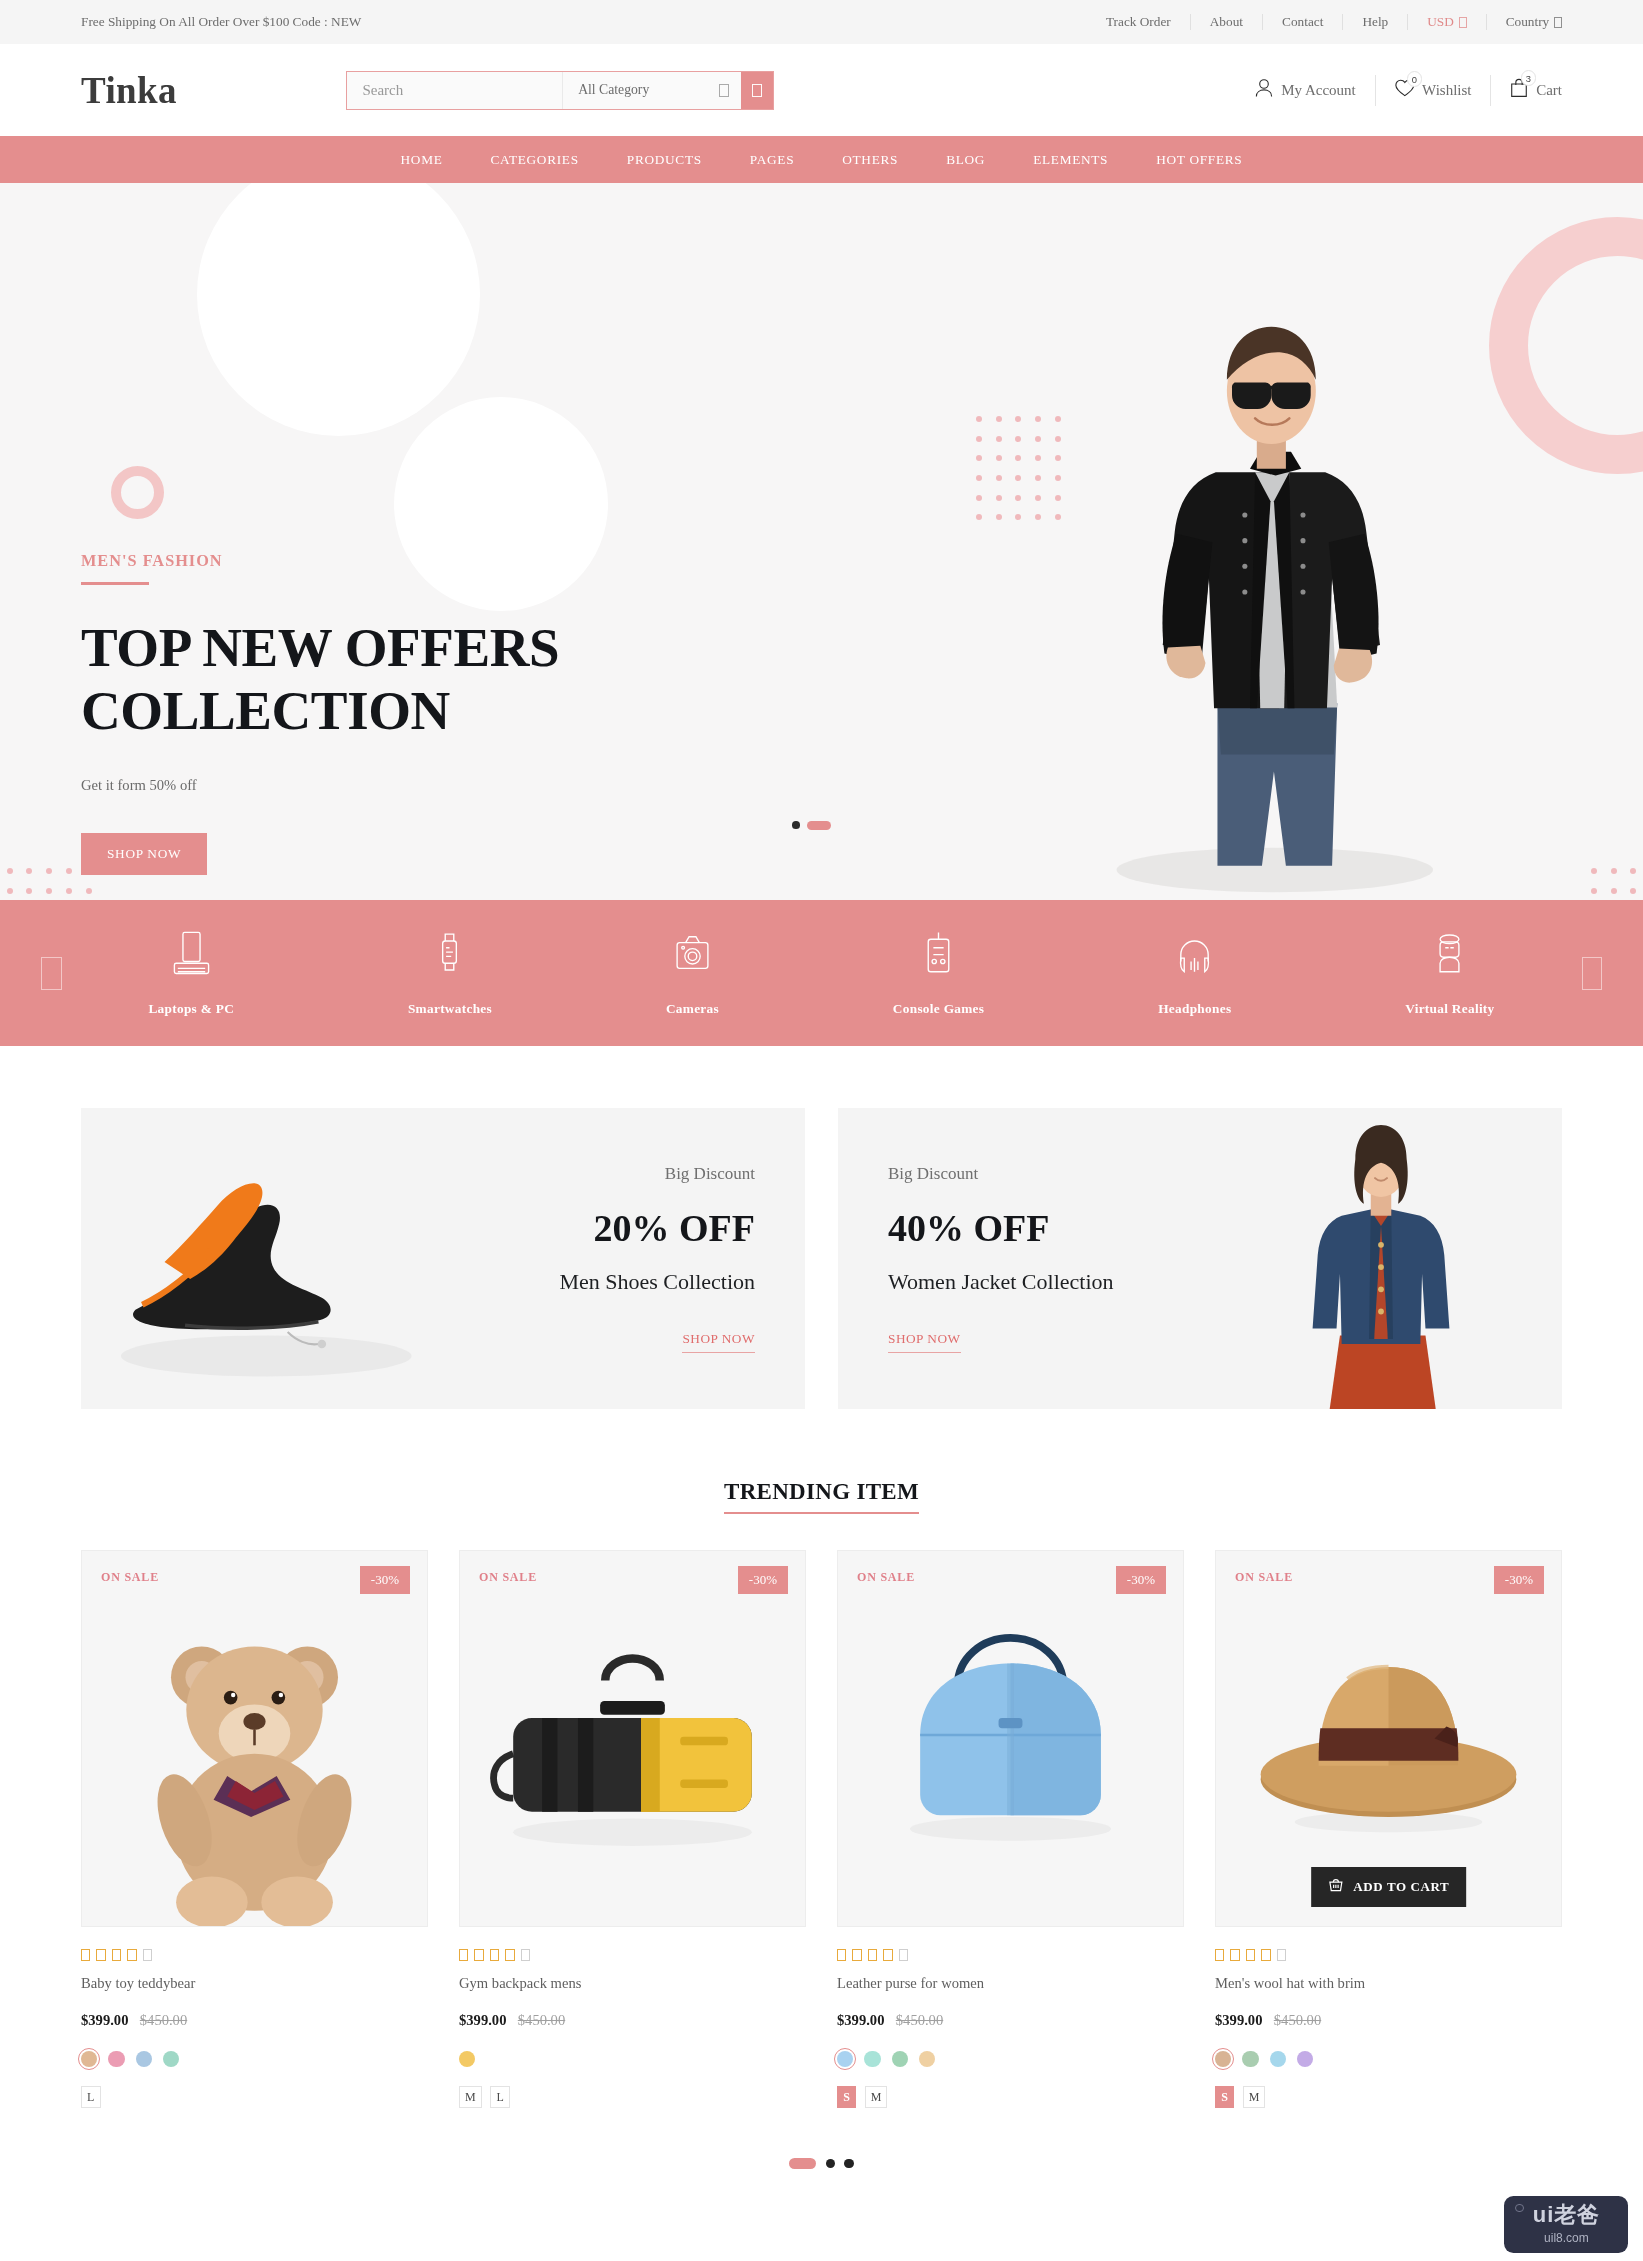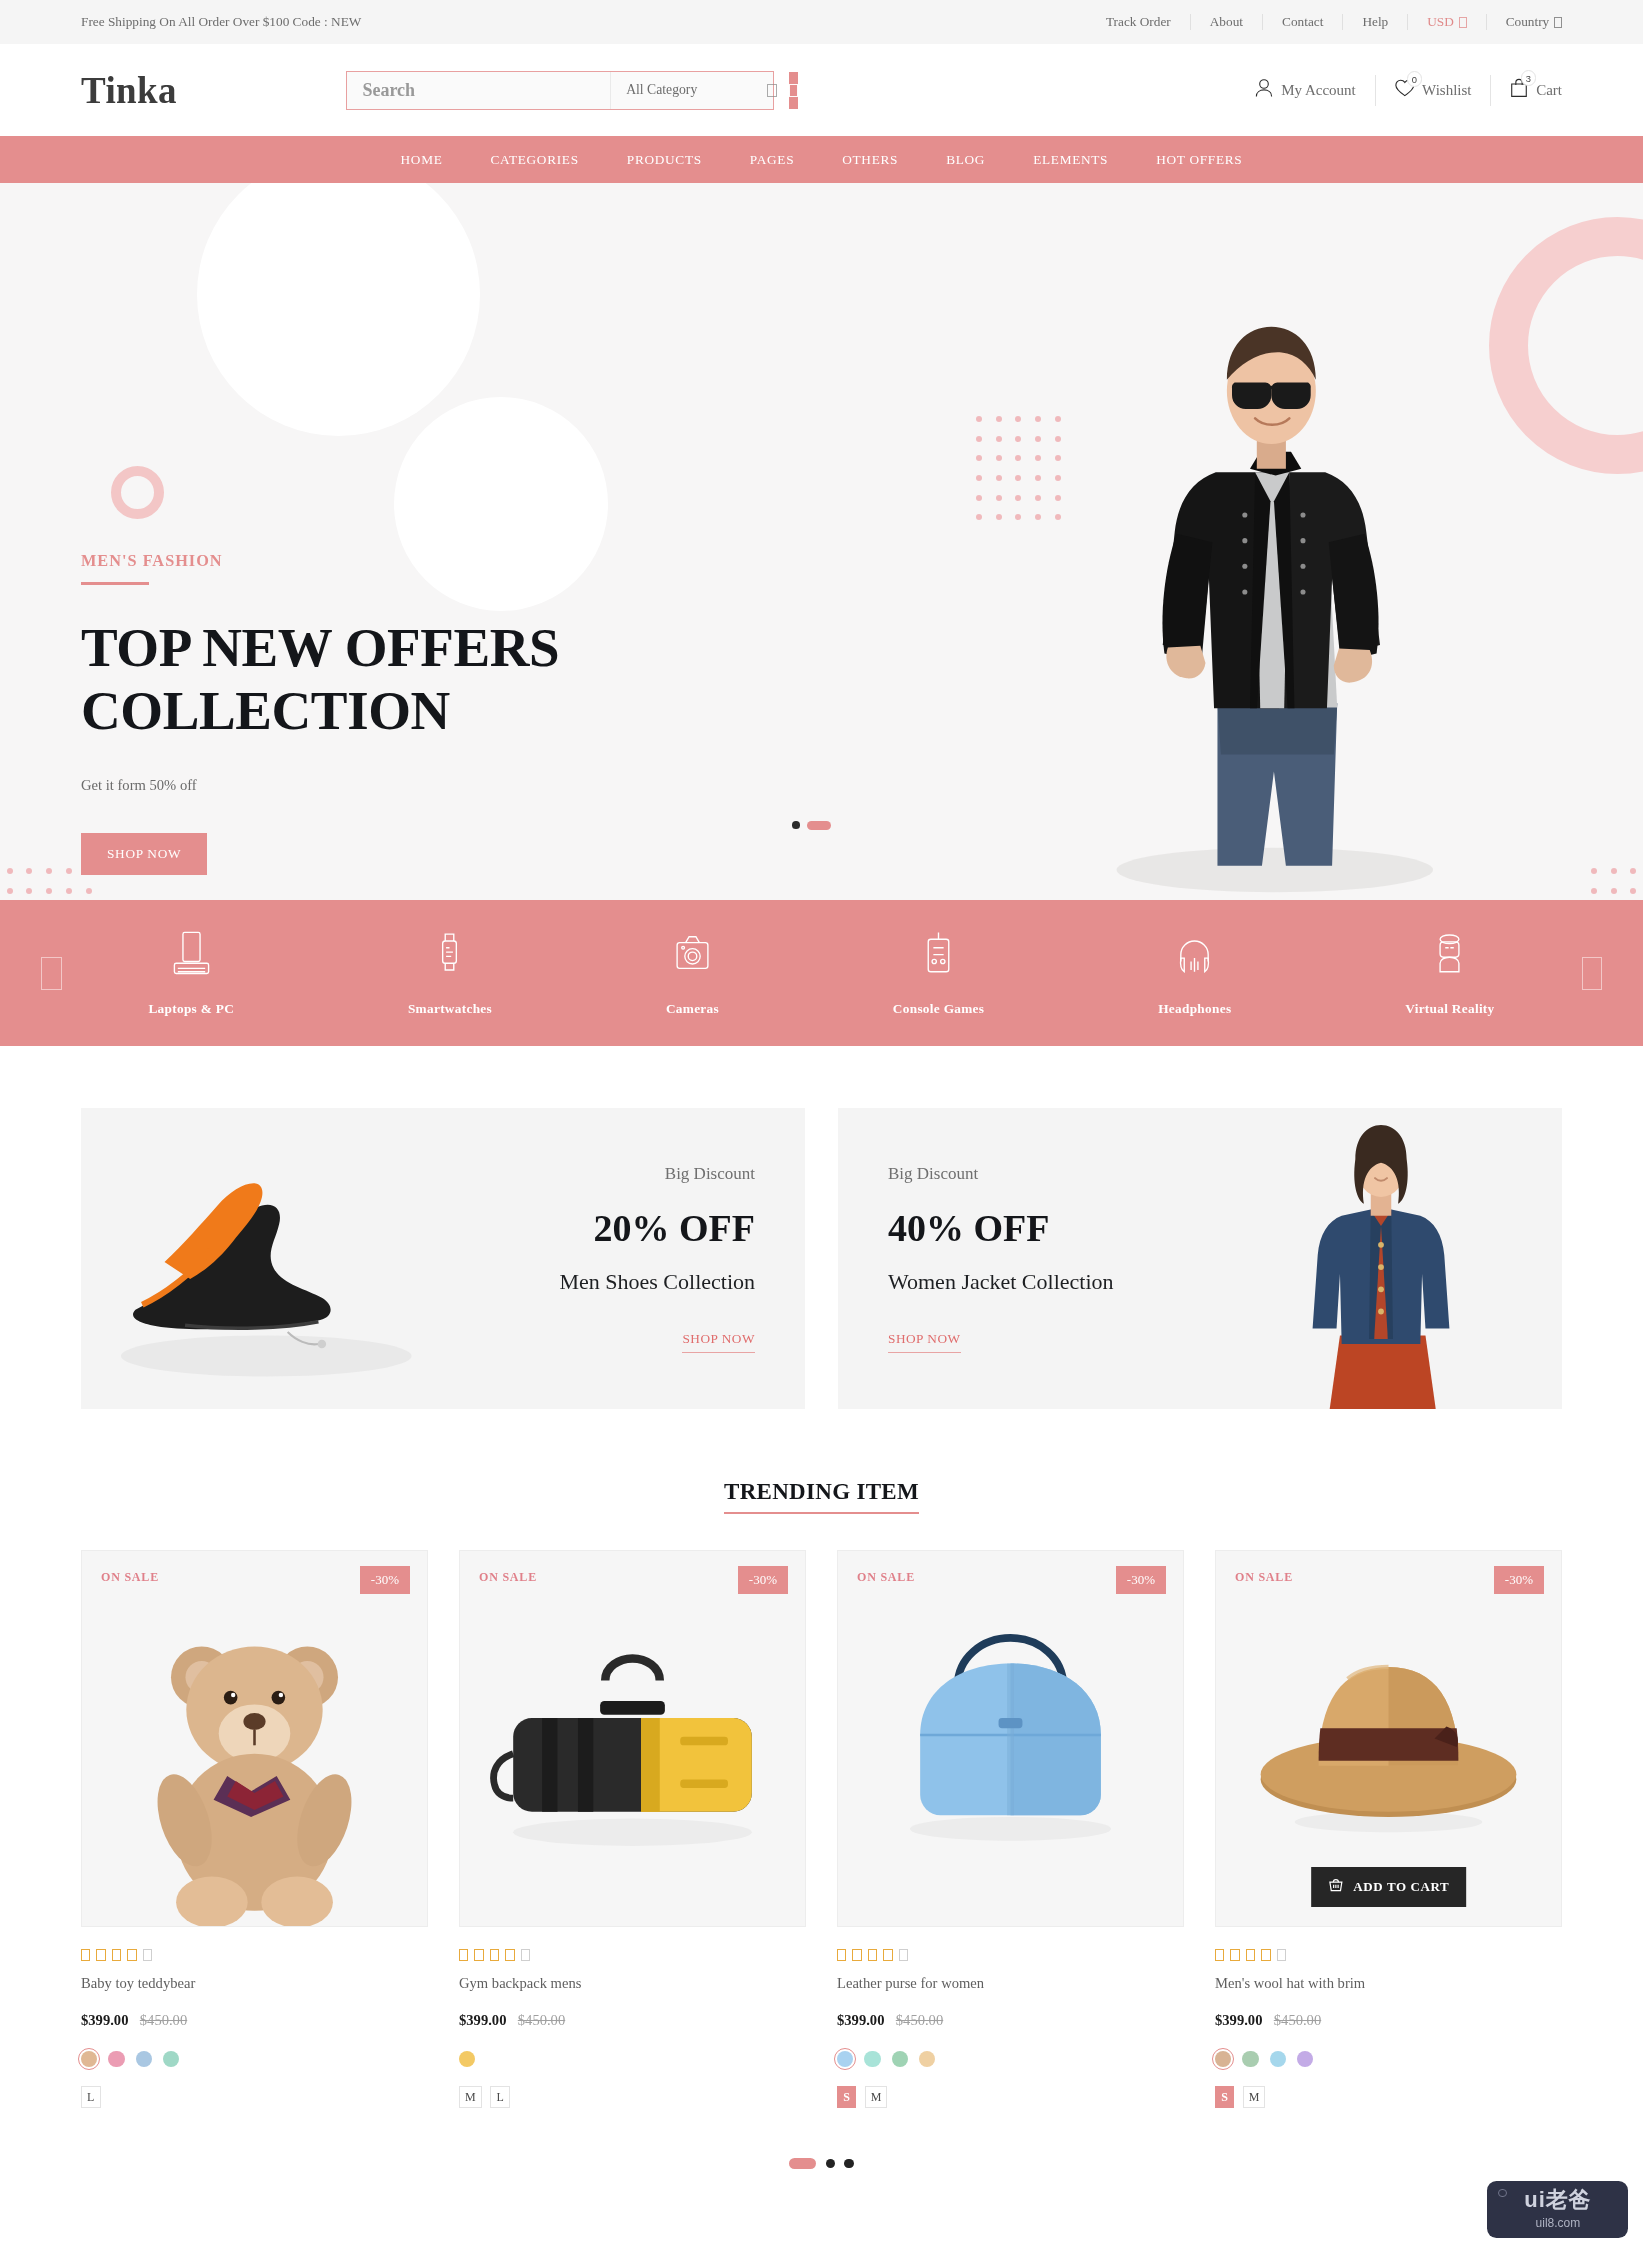--- a/index.html
+++ b/index.html
@@ -67,23 +67,22 @@
     background: #fafafa;
     align-items: stretch;
   }
   .search-input {
     flex: 1;
     border: none;
     background: transparent;
     outline: none;
     padding: 0 15.4px;
     font-family: "Liberation Serif", serif;
-    font-size: 18px;
+    font-size: 15px;
     color: #737373;
-    font-weight: bold;
   }
   .search-input::placeholder { color: #999; }
   .search-cat {
     display: flex;
     align-items: center;
     gap: 70px;
     padding: 0 12px 0 15.4px;
     border-left: 0.9px solid #eaeaea;
     font-size: 13.7px;
     color: #6c6c6c;
@@ -395,22 +394,22 @@
     align-items: center;
     gap: 9.4px;
     margin-top: 50px;
   }
   .prod-dots .dot { width: 9.4px; height: 9.4px; border-radius: 50%; background: #232323; cursor: pointer; }
   .prod-dots .pill { width: 27px; height: 10.3px; border-radius: 6px; background: #e48e8e; cursor: pointer; }
 
   
   .watermark {
     position: absolute;
-    right: 14.6px; bottom: 23px;
-    width: 141px; height: 57px;
+    right: 14.6px; bottom: 8px;
+    width: 124px; height: 57px;
     background: #2e3246;
     border-radius: 9.4px;
     color: #cfd2de;
     font-family: "Liberation Sans", sans-serif;
     display: flex;
     flex-direction: column;
     align-items: center;
     justify-content: center;
     z-index: 20;
   }

